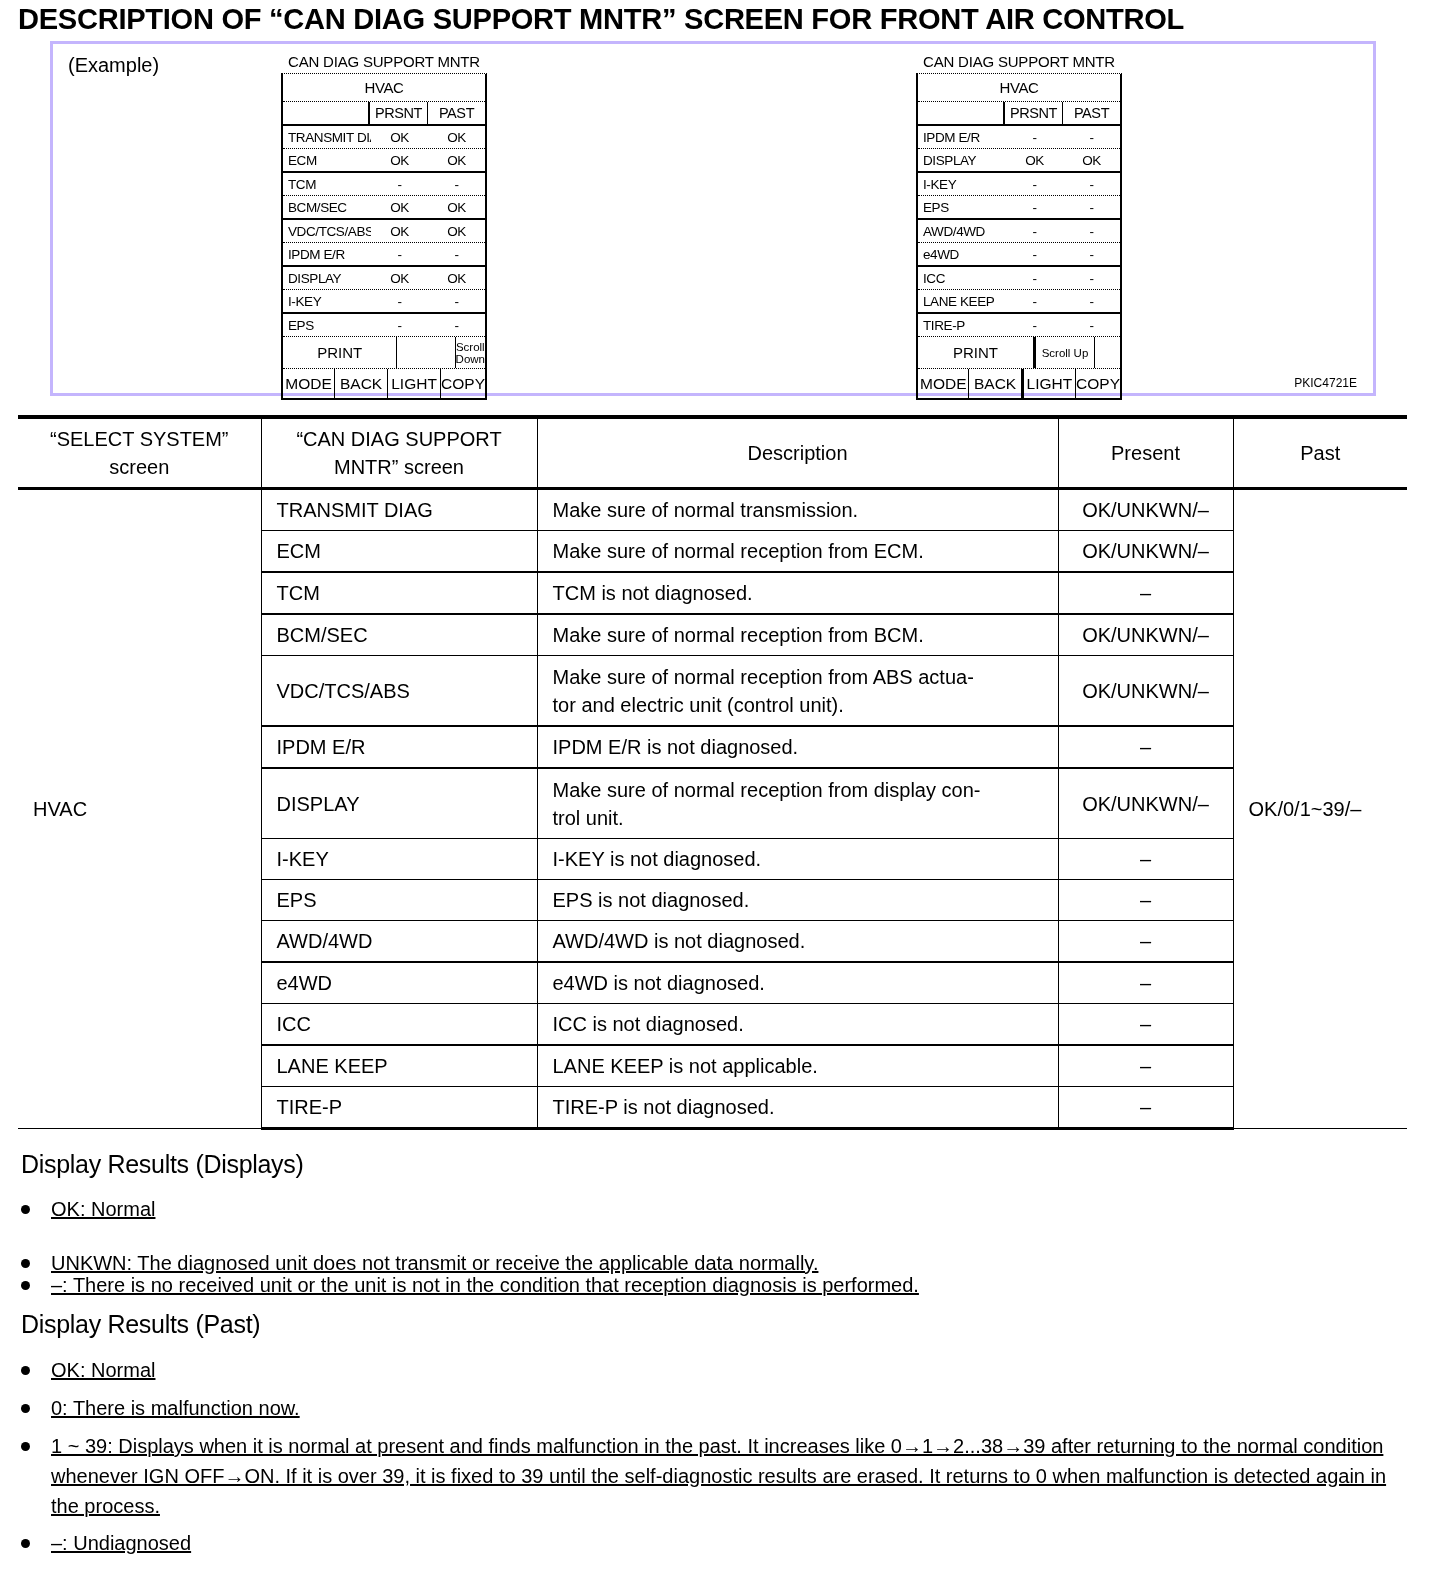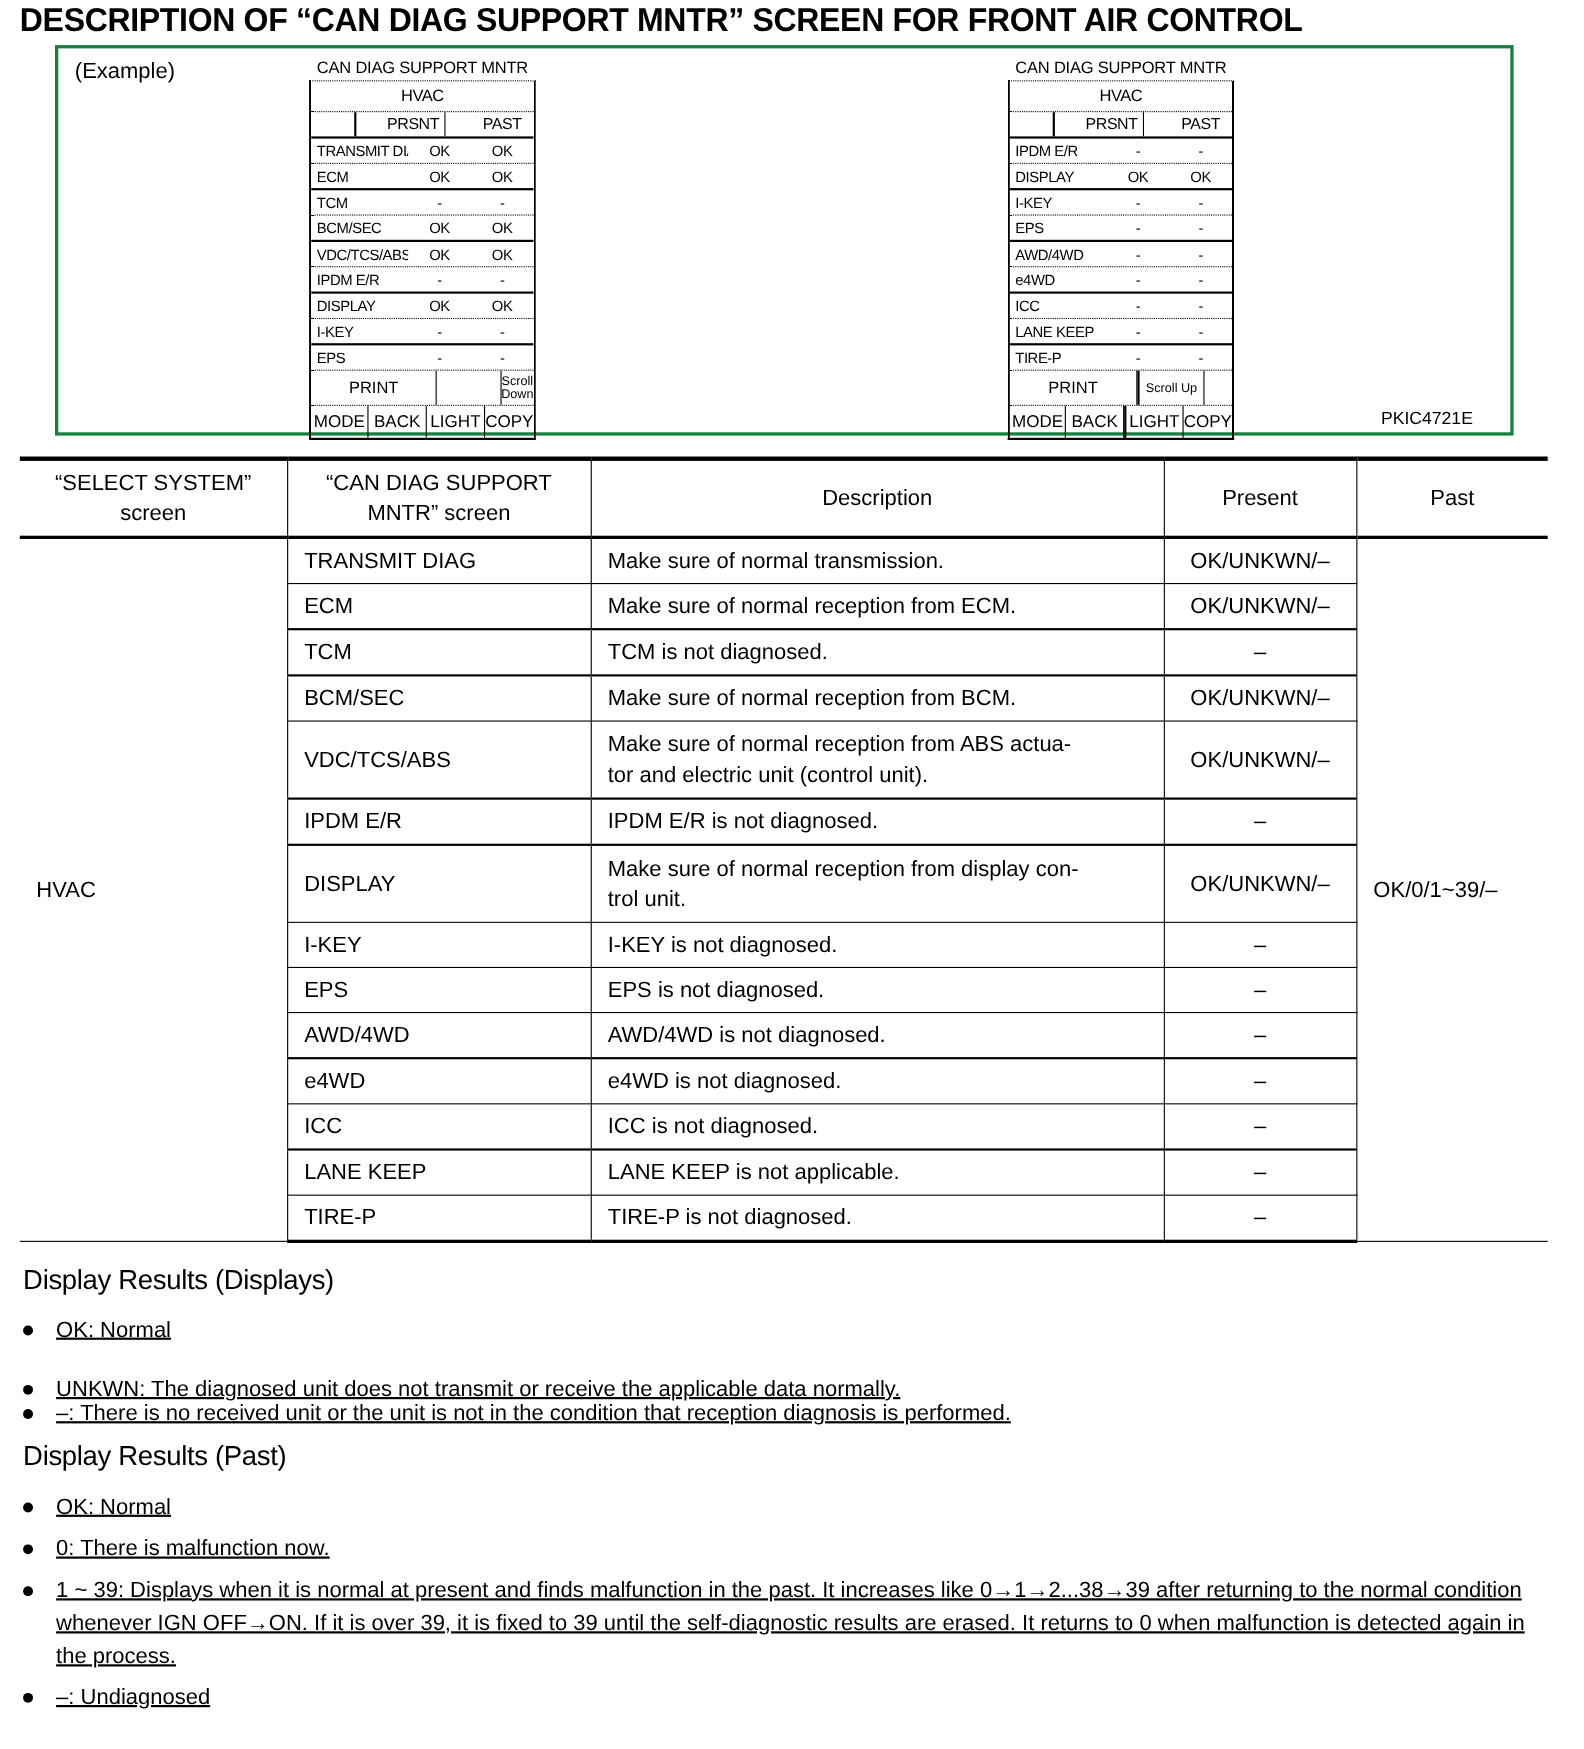--- a/index.html
+++ b/index.html
@@ -1,33 +1,33 @@
 <!DOCTYPE html>
 <html><head>
 <meta charset="utf-8">
 <style>
   html, body { margin: 0; padding: 0; background: #ffffff; }
   body { width: 1440px; height: 1590px; position: relative; overflow: hidden;
          font-family: "Liberation Sans", sans-serif; color: #000; }
   .title { position: absolute; left: 18px; top: 2px; font-size: 30px; font-weight: bold;
            letter-spacing: -0.3px; white-space: nowrap; transform: scaleX(0.97); transform-origin: left; }
   .example-box { position: absolute; left: 50px; top: 41px; width: 1326px; height: 355px;
-                 border: 3px solid #15803d; box-sizing: border-box; }
+                 border: 3px solid #c4b5fd; box-sizing: border-box; }
   .example-label { position: absolute; left: 15px; top: 10px; font-size: 20px; }
-  .figure-id { position: absolute; right: 34px; bottom: 3px; font-size: 16px; }
+  .figure-id { position: absolute; right: 16px; bottom: 3px; font-size: 12px; }
 
   .screen { position: absolute; width: 206px; }
   .screen-title { font-size: 15px; text-align: center; height: 22px; line-height: 22px; letter-spacing: -0.2px; }
   .screen-grid { border: 2px solid #000; border-top: 1px dotted #000; }
   .sg-row { display: flex; border-bottom: 1px dotted #000; height: 22px; align-items: center; font-size: 13.5px; letter-spacing: -0.4px; }
   .sg-row.solid { border-bottom: 2px solid #000; }
   .sg-head-hvac { justify-content: center; height: 27px; font-size: 15px; border-bottom: 1px dotted #000; }
   .sg-item { flex: 1 1 auto; padding-left: 5px; white-space: nowrap; overflow: hidden; }
   .sg-col { width: 57px; text-align: center; flex: 0 0 57px; }
-  .sg-col.b { border-left: 1px solid #000; height: 100%; line-height: 22px; padding-left: 23px; }
+  .sg-col.b { border-left: 1px solid #000; height: 100%; line-height: 22px; }
   .sg-hdr .sg-col { font-size: 14.5px; }
   .sg-btnrow { display: flex; height: 31px; border-bottom: 1px dotted #000; font-size: 15px; }
   .sg-btnrow2 { display: flex; height: 29px; font-size: 15.5px; }
   .sg-btn { display: flex; align-items: center; justify-content: center; text-align: center; border-right: 1px solid #000; }
   .sg-btn:last-child { border-right: none; }
   .sg-btn.small { font-size: 11.5px; line-height: 12px; }
 
   .main-table { position: absolute; left: 18px; top: 415px; width: 1389px; border-collapse: collapse; font-size: 20px; }
   .main-table th, .main-table td { border: 1px solid #000; padding: 0 15px; vertical-align: middle; }
   .main-table th { font-weight: normal; text-align: center; height: 68px; line-height: 28px; }

